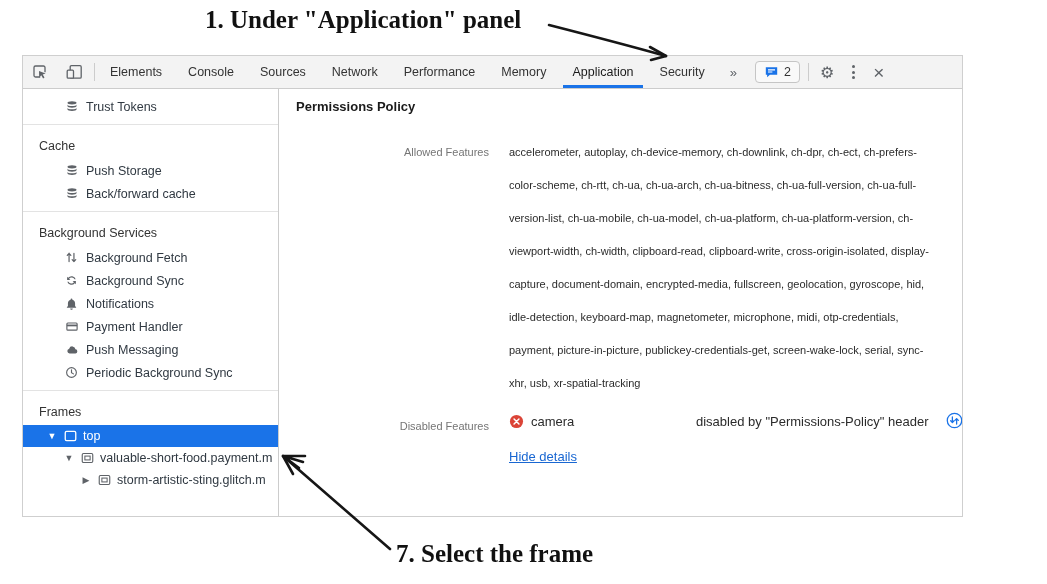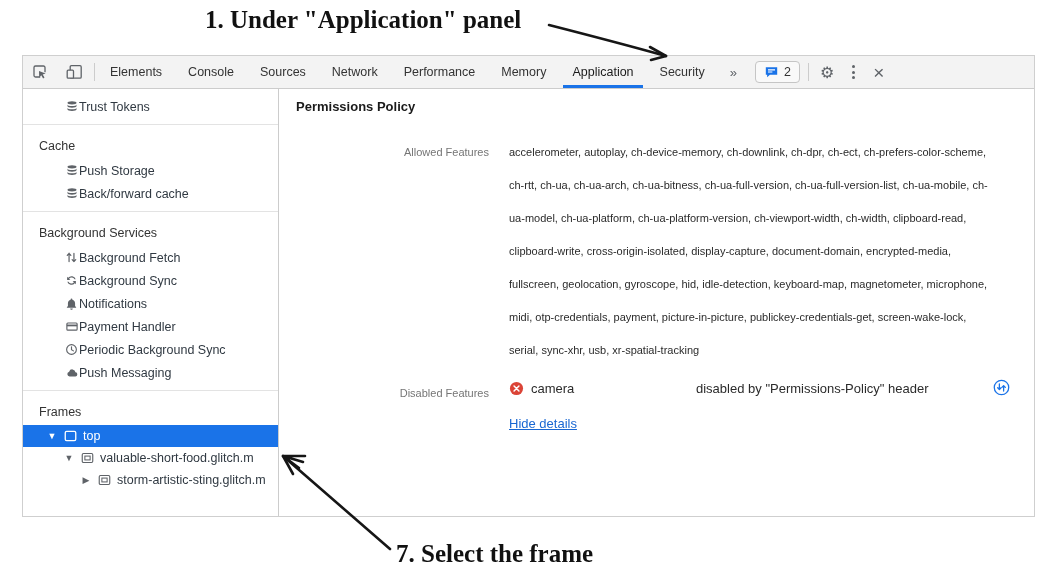--- a/index.html
+++ b/index.html
@@ -8,21 +8,21 @@
           font-family:"Liberation Sans", sans-serif; overflow:hidden; }
 
   
   .annotation { position:absolute; font-family:cursive; font-weight:bold;
                 color:#111; white-space:nowrap; }
   .annotation-1 { left:205px; top:6px; font-size:25px; }
   .annotation-2 { left:396px; top:540px; font-size:25px; }
   .arrows { position:absolute; left:0; top:0; width:1047px; height:584px; pointer-events:none; }
 
   
-  .devtools { position:absolute; left:22px; top:55px; width:1013px; height:462px;
+  .devtools { position:absolute; left:22px; top:55px; width:941px; height:462px;
               border:1px solid #cfcfcf; background:#fff; display:flex; flex-direction:column; }
 
   .toolbar { height:33px; background:#f3f3f3; border-bottom:1px solid #ccc;
              display:flex; align-items:stretch; flex:0 0 33px; color:#5f6368; }
   .tbtn { display:flex; align-items:center; justify-content:center; padding:0 9px; cursor:pointer; }
   .tbtn svg { display:block; }
   .vsep { width:1px; background:#ccc; margin:7px 2px; }
   .tabs { display:flex; align-items:stretch; }
   .tab { display:flex; align-items:center; padding:0 13px; font-size:12.5px; color:#333;
          position:relative; cursor:pointer; }
@@ -37,21 +37,21 @@
   .dots i { width:3px; height:3px; border-radius:50%; background:#5f6368; display:block; }
   .closex { font-size:19px; color:#5f6368; line-height:1; }
 
   .dtbody { flex:1; display:flex; min-height:0; }
 
   
   .sidebar { width:256px; border-right:1px solid #ccc; overflow:hidden; padding-top:6px;
              font-size:12.5px; color:#303942; flex:0 0 256px; }
   .sb-divider { height:1px; background:#e3e3e3; margin:6px 0; }
   .sb-header { padding:8px 0 6px 16px; color:#333; cursor:default; }
-  .sb-item { display:flex; align-items:center; height:23px; padding-left:41px; cursor:pointer;
+  .sb-item { display:flex; align-items:center; height:23px; padding-left:41px; gap:7px; cursor:pointer;
              white-space:nowrap; }
   .sb-item .icn { color:#5f6368; display:flex; width:15px; justify-content:center; flex:0 0 15px; }
   .tree-row { display:flex; align-items:center; height:22px; gap:5px; cursor:pointer; white-space:nowrap; overflow:hidden; }
   .tree-row .arrow { width:10px; font-size:9px; color:#5f6368; text-align:center; flex:0 0 10px; }
   .tree-row .icn { color:#5f6368; display:flex; flex:0 0 16px; justify-content:center; }
   .tree-row.selected { background:#1a73e8; color:#fff; }
   .tree-row.selected .arrow, .tree-row.selected .icn { color:#fff; }
 
   
   .main { flex:1; overflow:hidden; padding:10px 24px 0 17px; }
@@ -188,55 +188,55 @@
             <span class="icn">
               <svg width="14" height="13" viewBox="0 0 16 16">
                 <rect x="1.7" y="3.7" width="12.6" height="8.8" rx="1.2" fill="none" stroke="currentColor" stroke-width="1.4"></rect>
                 <rect x="1.7" y="5.6" width="12.6" height="2.2" fill="currentColor"></rect>
               </svg>
             </span>
             <span>Payment Handler</span>
           </div>
           <div class="sb-item">
             <span class="icn">
+              <svg width="14" height="12" viewBox="0 0 16 16" fill="currentColor">
+                <path d="M12.2 12.5H4.8a3.2 3.2 0 0 1-.6-6.3 4.3 4.3 0 0 1 8.4.9 2.7 2.7 0 0 1-.4 5.4z"></path>
+              </svg>
+            </span>
+            <span>Push Messaging</span>
+          </div>
+          <div class="sb-item">
+            <span class="icn">
               <svg width="13" height="13" viewBox="0 0 16 16" fill="none" stroke="currentColor" stroke-width="1.4">
                 <circle cx="8" cy="8" r="6"></circle>
                 <path d="M8 4.6v3.6l2.4 1.5" stroke-linecap="round"></path>
               </svg>
             </span>
             <span>Periodic Background Sync</span>
-          </div>
-          <div class="sb-item">
-            <span class="icn">
-              <svg width="14" height="12" viewBox="0 0 16 16" fill="currentColor">
-                <path d="M12.2 12.5H4.8a3.2 3.2 0 0 1-.6-6.3 4.3 4.3 0 0 1 8.4.9 2.7 2.7 0 0 1-.4 5.4z"></path>
-              </svg>
-            </span>
-            <span>Push Messaging</span>
           </div>
           <div class="sb-divider"></div>
           <div class="sb-header">Frames</div>
           <div class="tree-row selected" style="padding-left: 24px;">
             <span class="arrow">▼</span>
             <span class="icn">
               <svg width="15" height="14" viewBox="0 0 16 16">
                 <rect x="2" y="2.8" width="12" height="10.4" rx="1.6" fill="none" stroke="currentColor" stroke-width="1.5"></rect>
               </svg>
             </span>
             <span>top</span>
           </div>
           <div class="tree-row" style="padding-left: 41px;">
             <span class="arrow">▼</span>
             <span class="icn">
               <svg width="15" height="14" viewBox="0 0 16 16">
                 <rect x="2" y="2.8" width="12" height="10.4" rx="1.4" fill="none" stroke="currentColor" stroke-width="1.3"></rect>
                 <rect x="5" y="5.8" width="6" height="4.4" fill="none" stroke="currentColor" stroke-width="1.2"></rect>
               </svg>
             </span>
-            <span>valuable-short-food.glitch.m</span>
+            <span>valuable-short-food.payment.m</span>
           </div>
           <div class="tree-row" style="padding-left: 58px;">
             <span class="arrow">▶</span>
             <span class="icn">
               <svg width="15" height="14" viewBox="0 0 16 16">
                 <rect x="2" y="2.8" width="12" height="10.4" rx="1.4" fill="none" stroke="currentColor" stroke-width="1.3"></rect>
                 <rect x="5" y="5.8" width="6" height="4.4" fill="none" stroke="currentColor" stroke-width="1.2"></rect>
               </svg>
             </span>
             <span>storm-artistic-sting.glitch.m</span>

